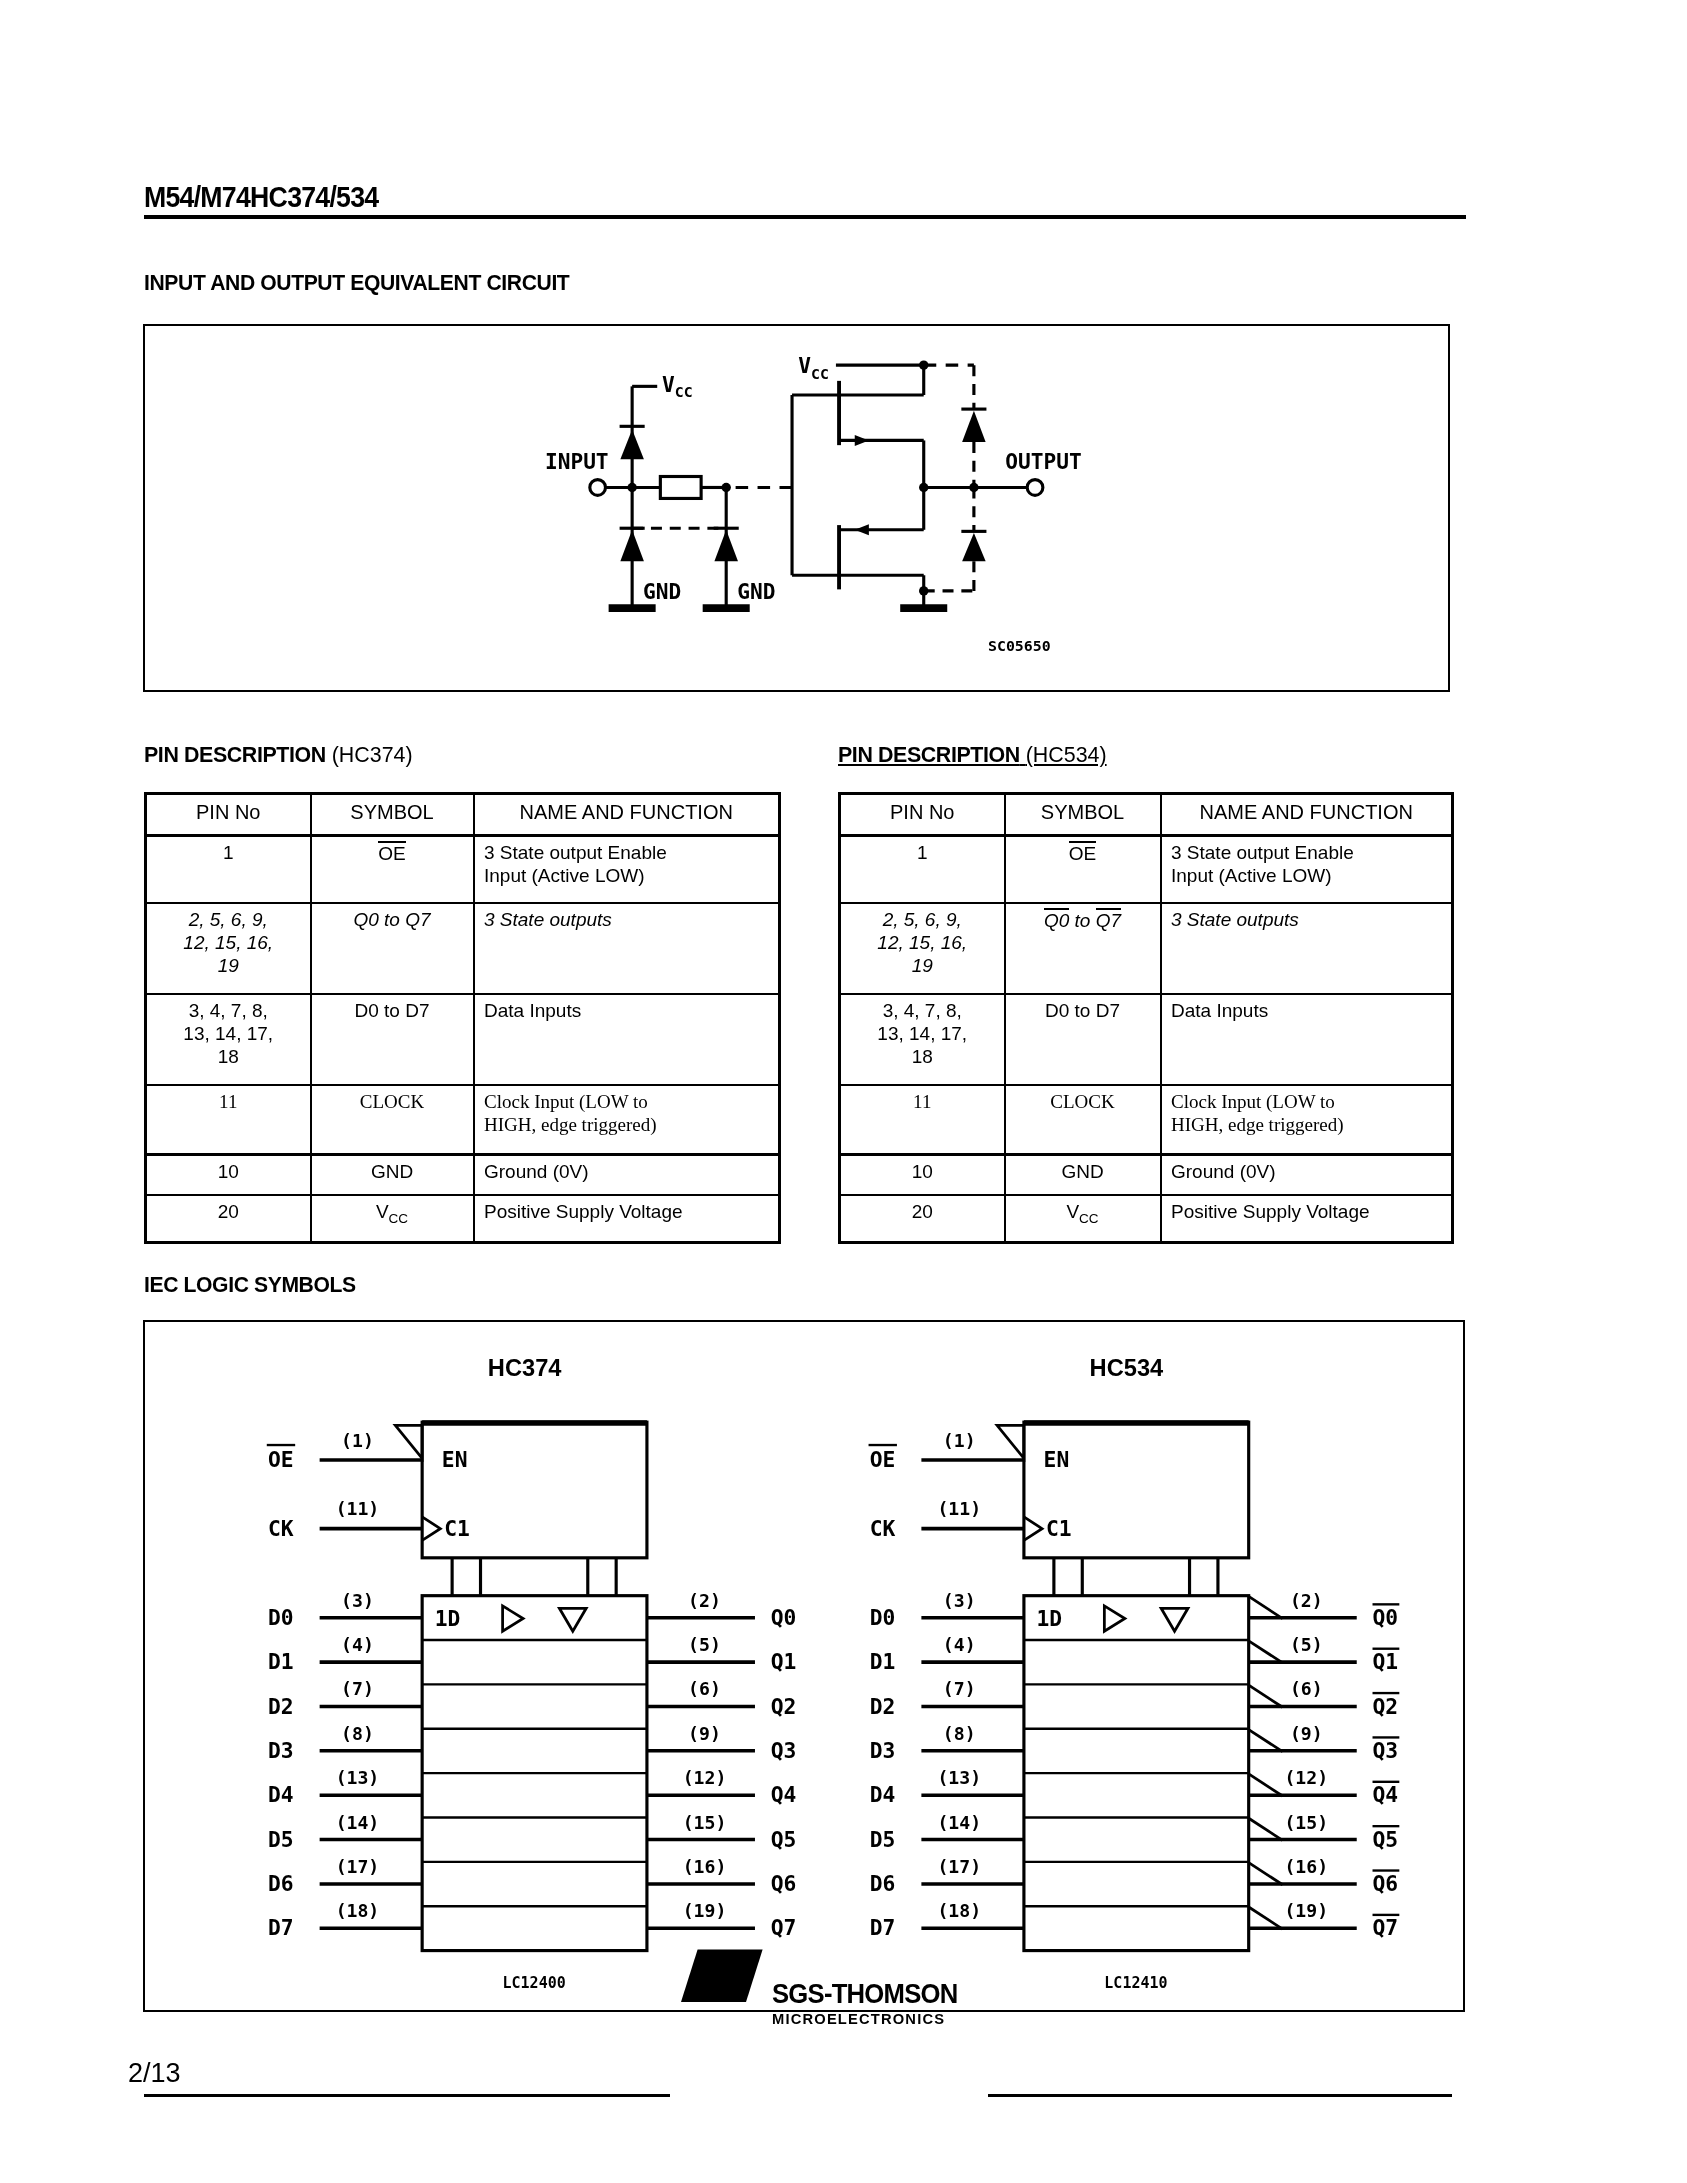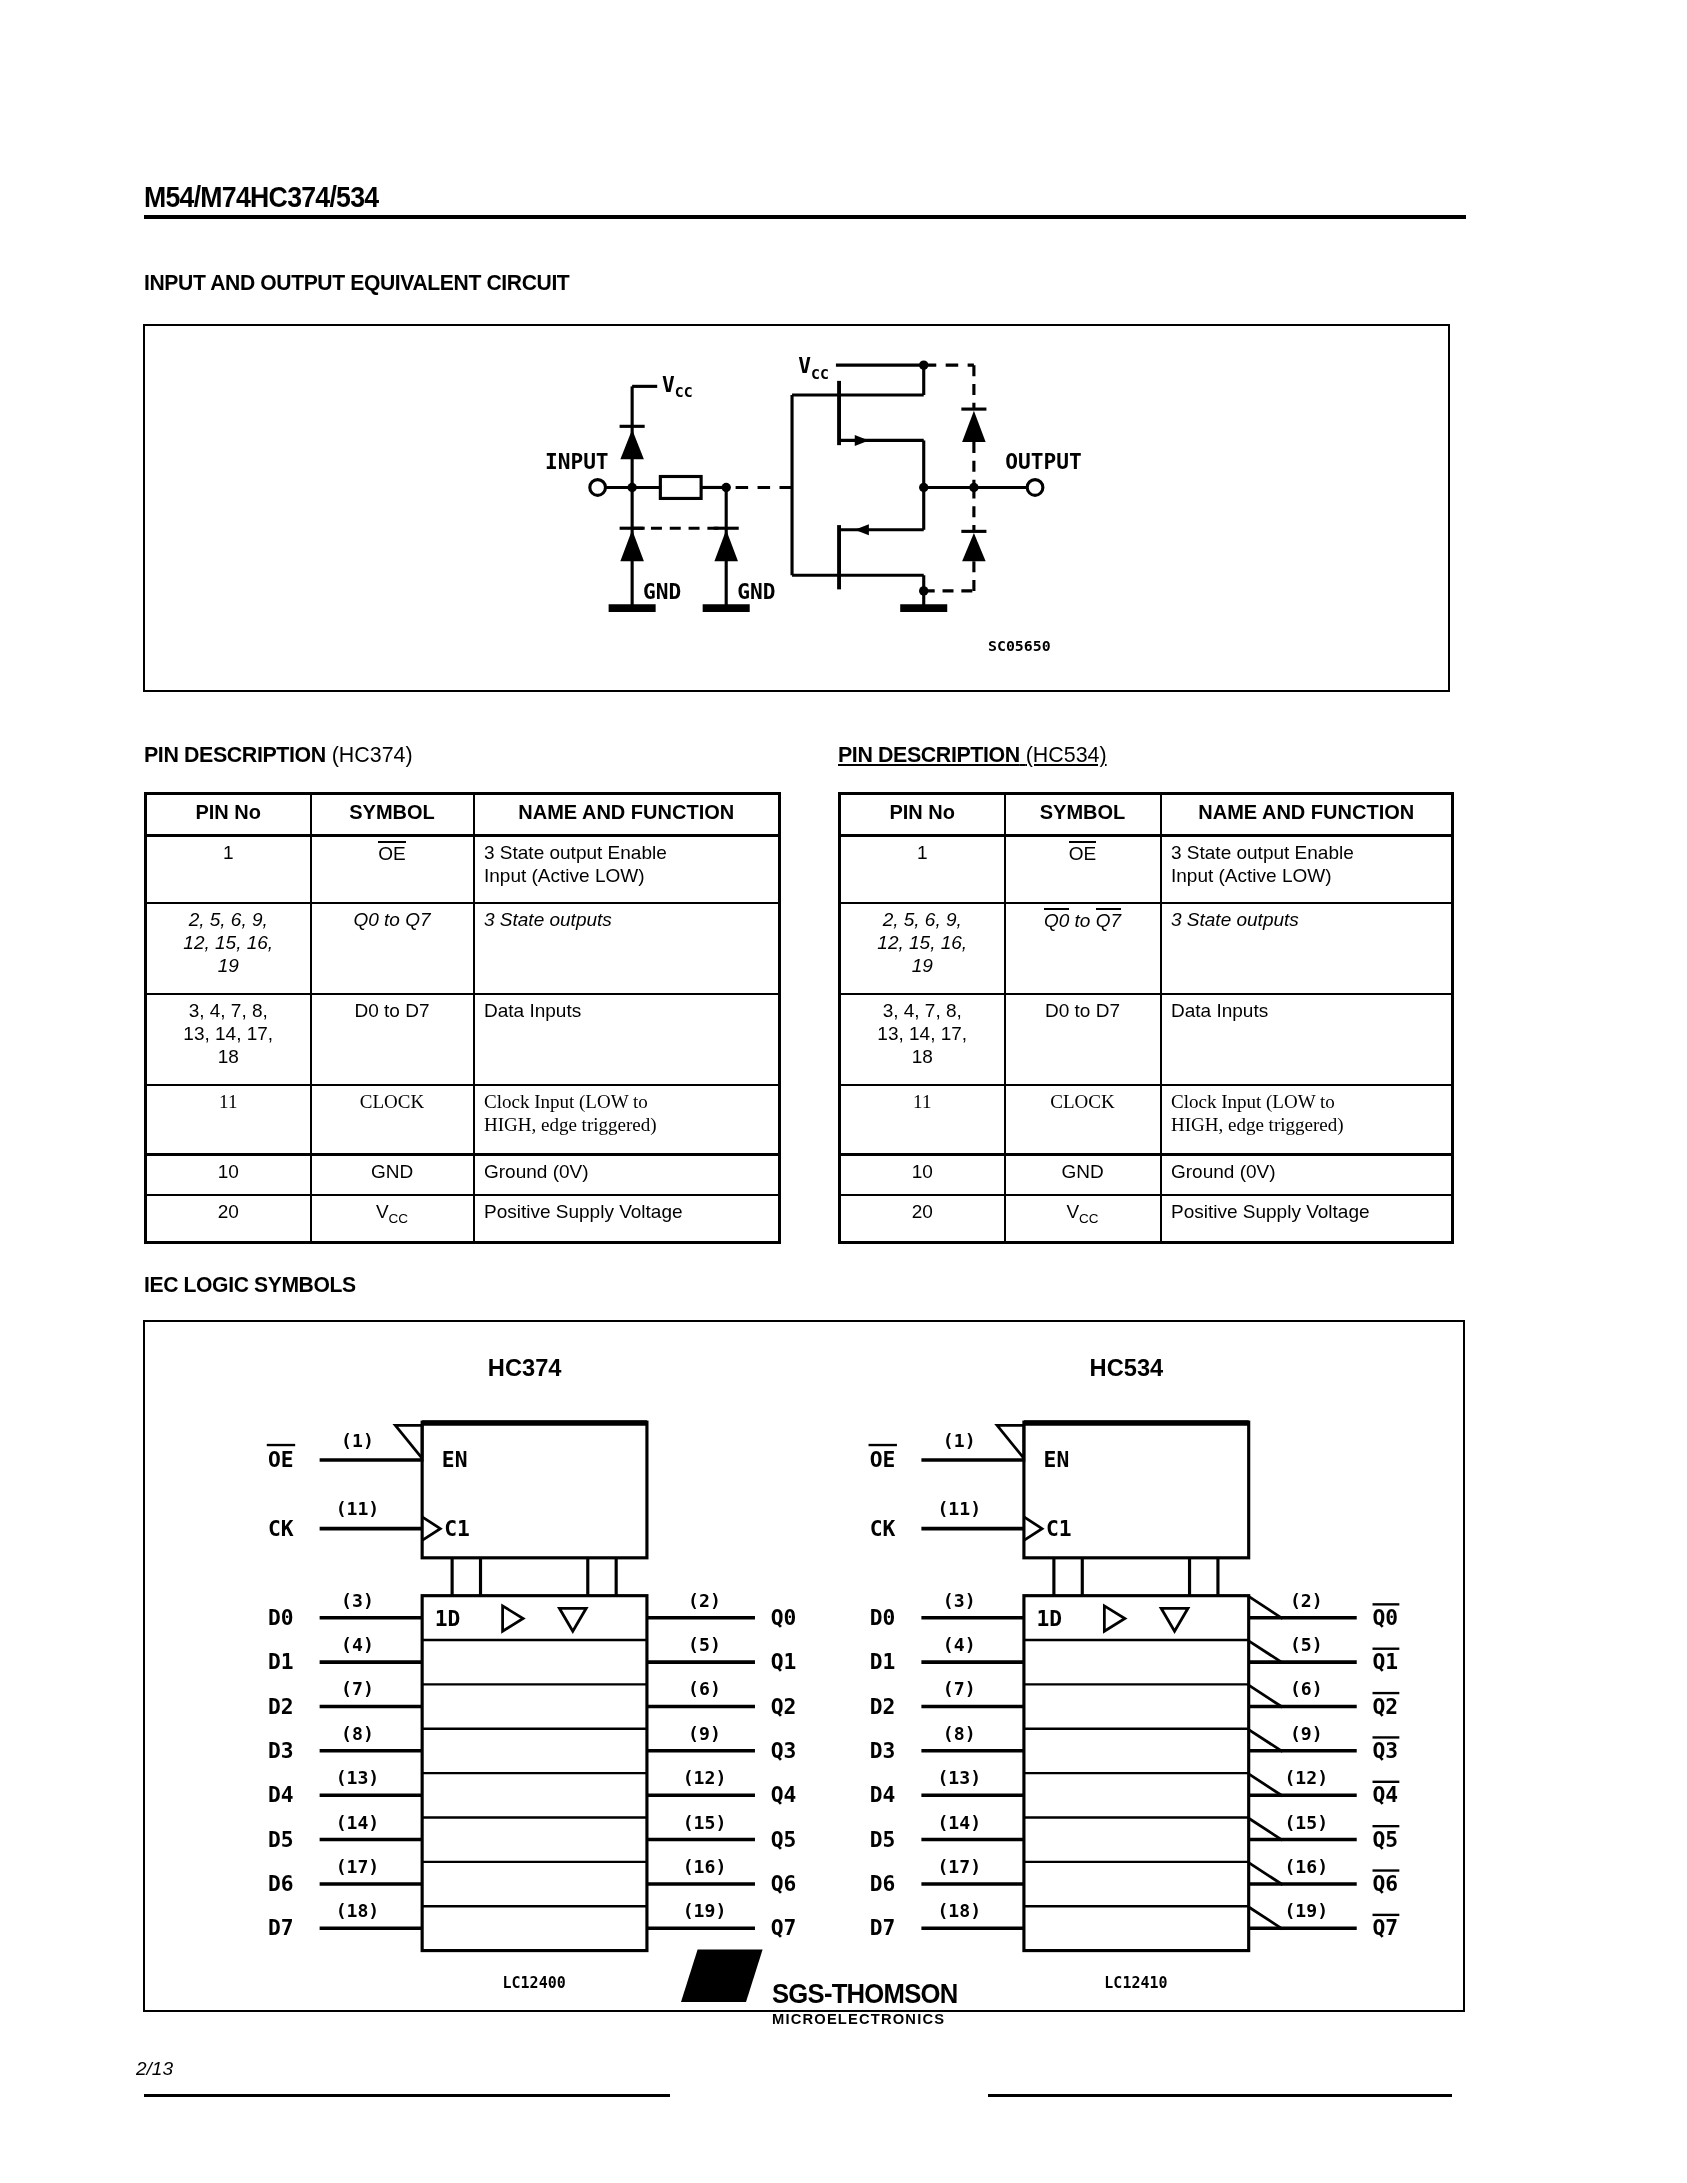--- a/index.html
+++ b/index.html
@@ -20,37 +20,37 @@
   .pin-h .bold{font-weight:bold;letter-spacing:-0.4px;}
   .pin-h .norm{font-weight:normal;}
   .pin-h-374{left:144px;top:743px;}
   .pin-h-534{left:838px;top:743px;text-decoration:underline;}
   table.pins{border-collapse:collapse;table-layout:fixed;background:#fff;border:3.2px solid #000;
              font-size:19px;line-height:1.22;}
   .pins-374{left:144px;top:792px;width:634px;}
   .pins-534{left:838px;top:792px;width:614px;}
   table.pins th, table.pins td{border:2px solid #000;border-left-width:2.4px;border-right-width:2.4px;
       vertical-align:top;white-space:pre-line;overflow:hidden;}
-  table.pins th{font-size:20px;font-weight:bold;text-align:center;height:33px;
+  table.pins th{font-size:20px;font-weight:normal;text-align:center;height:33px;
       border-bottom-width:3.2px;padding-top:4.8px;}
   td.c-pin, td.c-sym{text-align:center;padding-top:4px;}
   td.c-name{text-align:left;padding:4px 4.8px 0 9.5px;}
   tr.r-oe td{height:60px;} tr.r-q td{height:84px;font-style:italic;} tr.r-d td{height:84px;}
   tr.r-ck td{height:62px;font-family:Liberation Serif, serif;} tr.r-gnd td{height:33px;border-top-width:3.2px;} tr.r-vcc td{height:40px;}
   .ov{display:inline-block;border-top:2.4px solid #000;padding-top:0.8px;line-height:1.05;}
   sub.vs{font-size:13.5px;}
   
   text{fill:#000;}
   .lbl{font:bold 27px "DejaVu Sans Mono",monospace;}
   .pin{font:bold 23px "DejaVu Sans Mono",monospace;}
   .tt {font:bold 30px "Liberation Sans",sans-serif;}
   .code{font:bold 19px "DejaVu Sans Mono",monospace;}
   .sub{font:bold 19px "DejaVu Sans Mono",monospace;}
   
-  .page-num{left:136px;top:2058px;font-size:19px;font-style:italic;}
+  .page-num{left:128px;top:2058px;font-size:27px;}
   .foot-rule-l{left:144px;top:2094px;width:526px;height:3.2px;}
   .foot-rule-r{left:988px;top:2094px;width:464px;height:3.2px;}
   .logo{left:681px;top:1944px;}
   .brand{left:772px;top:1981px;line-height:1;}
   .brand .b1{font-size:27px;font-weight:bold;letter-spacing:-0.8px;transform:scaleX(.95);transform-origin:left;}
   .brand .b2{font-size:15px;font-weight:bold;letter-spacing:1.2px;margin-top:3.2px;transform:scaleX(.98);transform-origin:left;}
 </style>
 </head>
 <body>
 

